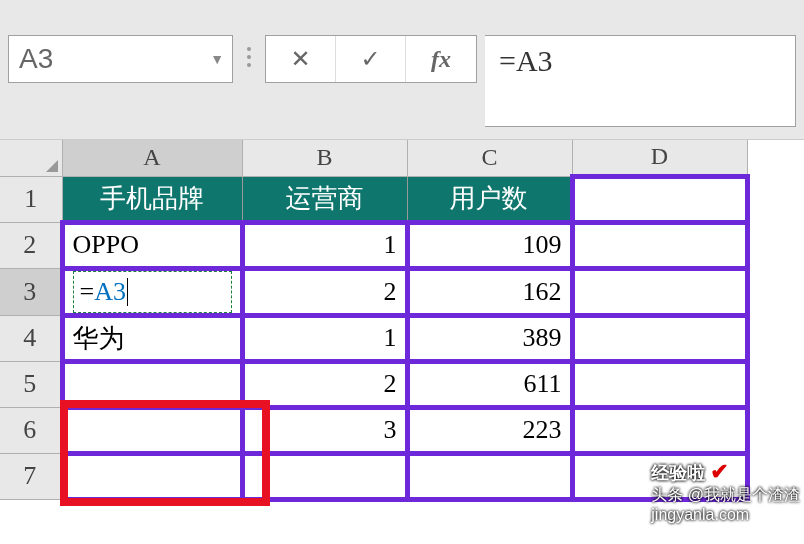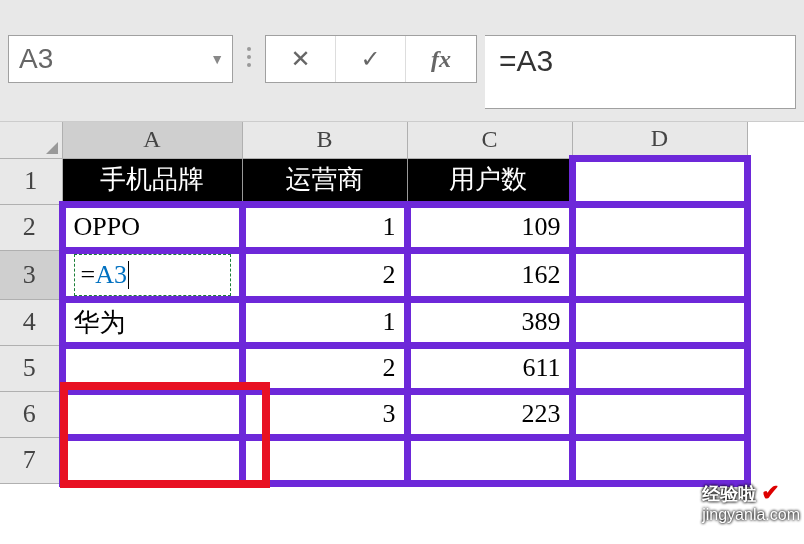--- a/index.html
+++ b/index.html
@@ -71,25 +71,25 @@
       font-style: italic;
       font-family: "Times New Roman", serif;
       border-right: none;
       font-weight: bold;
     }
     .formula-input {
       background: #fff;
       border: 1px solid #a0a0a0;
       border-left: none;
       flex: 1;
-      height: 74px;
+      height: 92px;
       padding: 8px 14px;
       font-size: 30px;
       color: #333;
-      font-family: Liberation Sans, sans-serif;
+      font-family: Liberation Serif, serif;
     }
     .grid-area {
       position: relative;
       background: #fff;
     }
     table {
       border-collapse: collapse;
       table-layout: fixed;
     }
     .corner-cell {
@@ -130,34 +130,34 @@
       font-family: "Times New Roman", serif;
       color: #444;
       border-right: 1px solid #b0b0b0;
       border-bottom: 1px solid #b0b0b0;
       font-weight: normal;
     }
     .row-header.active {
       background: #cfcfcf;
     }
     td.cell {
-      border: 7px solid #6d28d9;
+      border: 5px solid #6d28d9;
       height: 46px;
       padding: 0 8px;
       font-size: 26px;
       color: #000;
       font-family: "SimSun", serif;
       vertical-align: middle;
     }
     td.cell.num {
       text-align: right;
       font-family: "Times New Roman", serif;
     }
     td.header-cell {
-      background: #000000;
+      background: #0f766e;
       color: #fff;
       text-align: center;
       font-family: "SimSun", "Microsoft YaHei", serif;
       font-size: 26px;
       border: 1px solid #999;
       height: 46px;
     }
     .col-a { width: 180px; }
     .col-b { width: 165px; }
     .col-c { width: 165px; }
@@ -290,14 +290,15 @@
       <td class="cell"></td>
       <td class="cell"></td>
     </tr>
   </tbody>
     </table>
   <div class="red-highlight"></div>
 </div>
 
 <div class="watermark">
   <div class="line1"><span>经验啦</span> <span class="check">✔</span></div>
+  <div>头条 @我就是个渣渣</div>
   <div>jingyanla.com</div>
 </div>
 
 </body></html>

